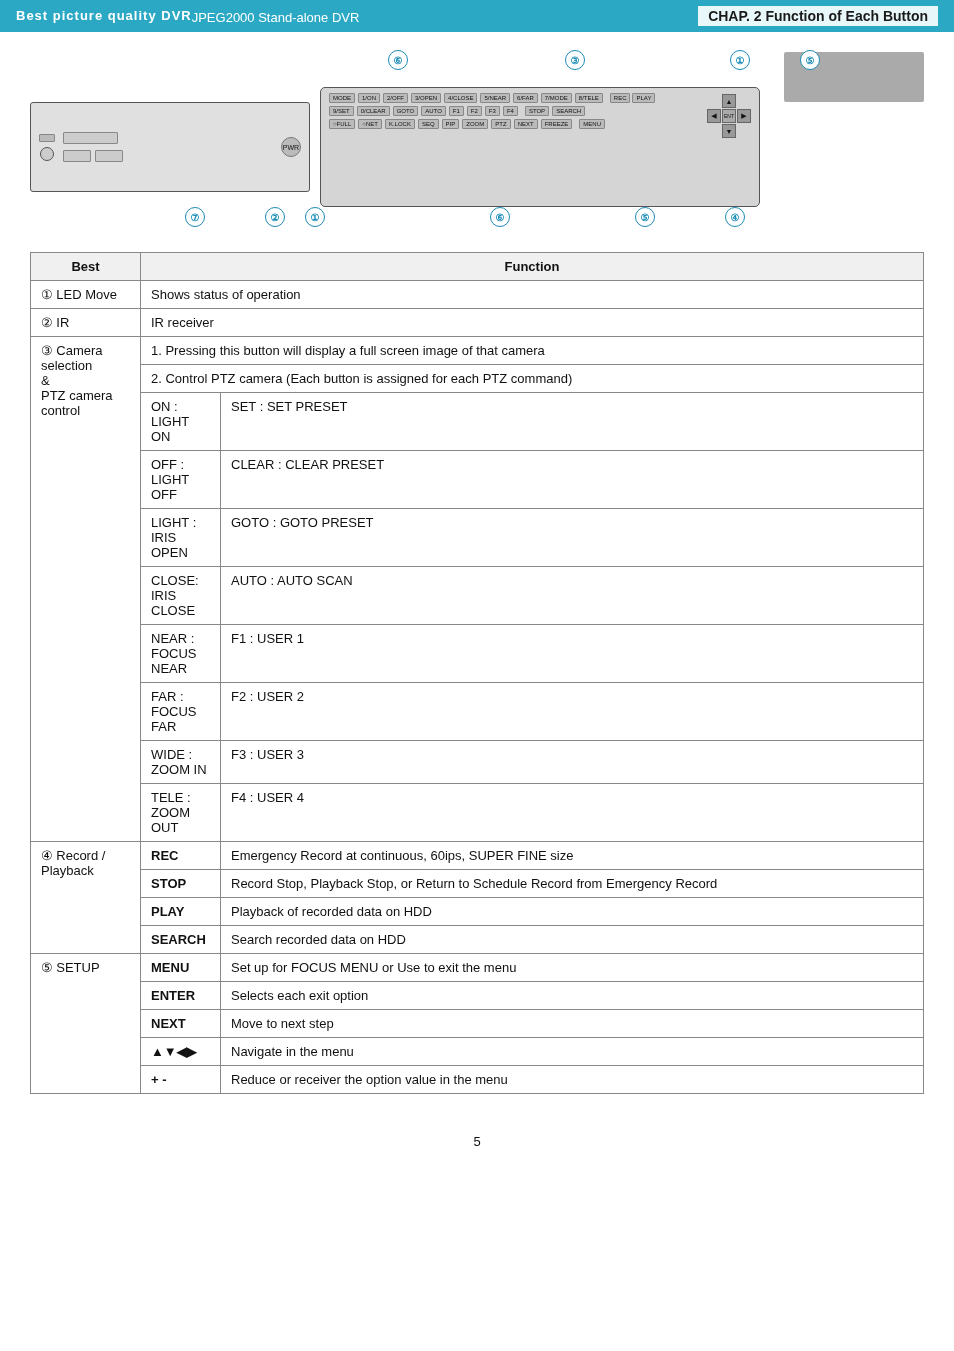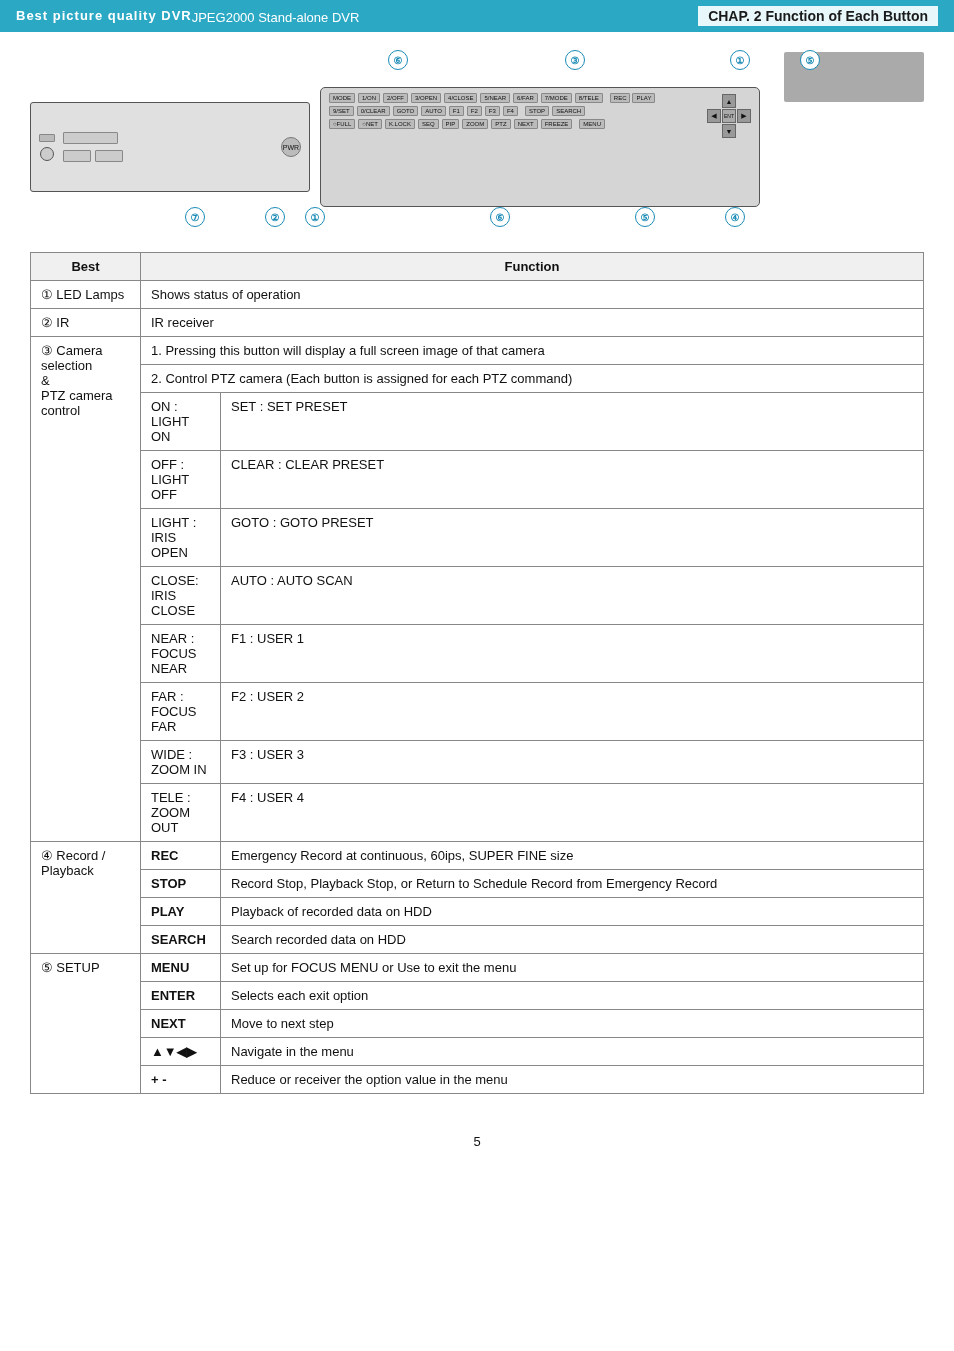--- a/index.html
+++ b/index.html
@@ -221,21 +221,21 @@
   <table class="func-table">
     <thead>
       <tr>
         <th class="col-name">Best</th>
         <th class="col-func" colspan="2">Function</th>
       </tr>
     </thead>
     <tbody>
 
       <tr>
-        <td class="col-name">① LED Lamps</td>
+        <td class="col-name">① LED Move</td>
         <td colspan="2">Shows status of operation</td>
       </tr>
 
       <tr>
         <td class="col-name">② IR</td>
         <td colspan="2">IR receiver</td>
       </tr>
 
       <tr>
         <td class="col-name" rowspan="10">③ Camera<br>selection<br>&amp;<br>PTZ camera<br>control</td>

